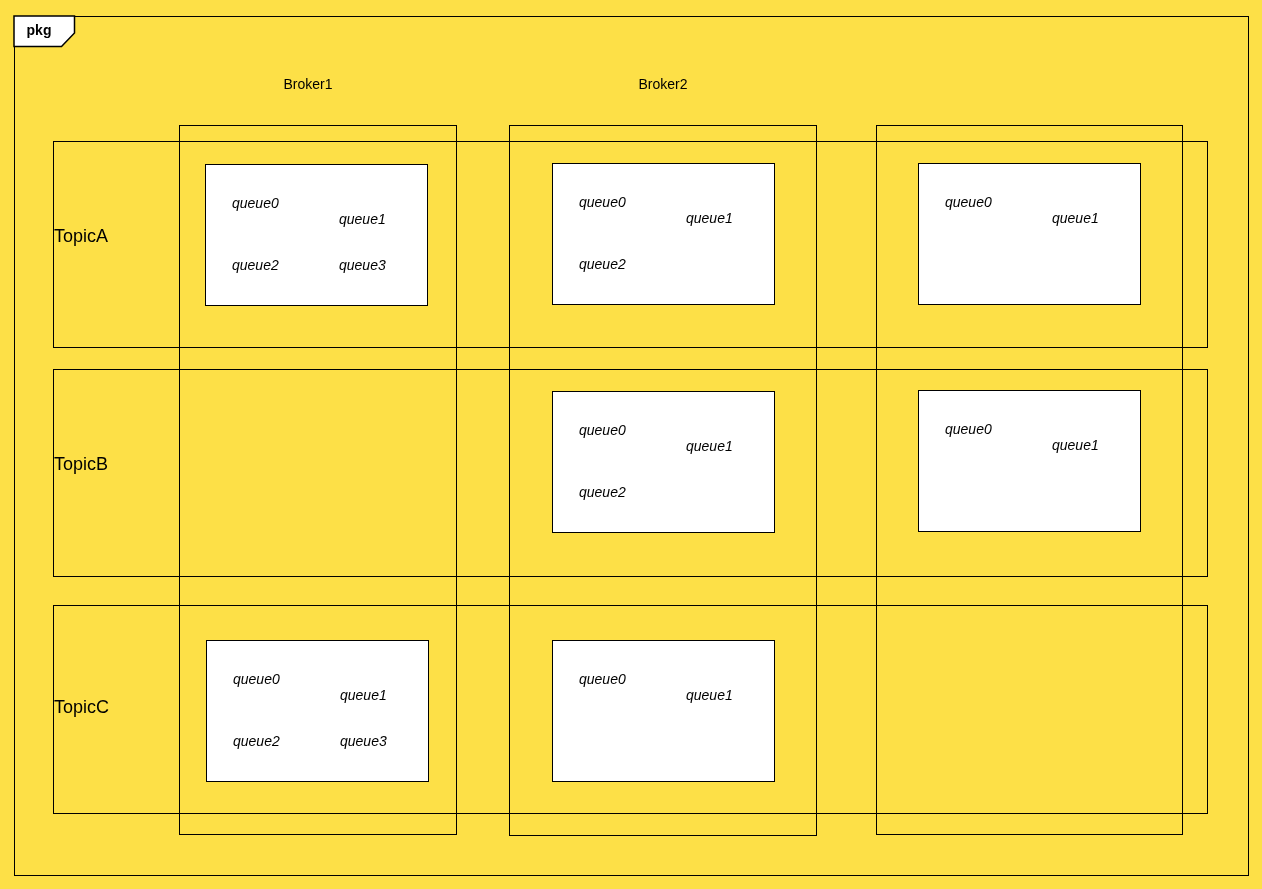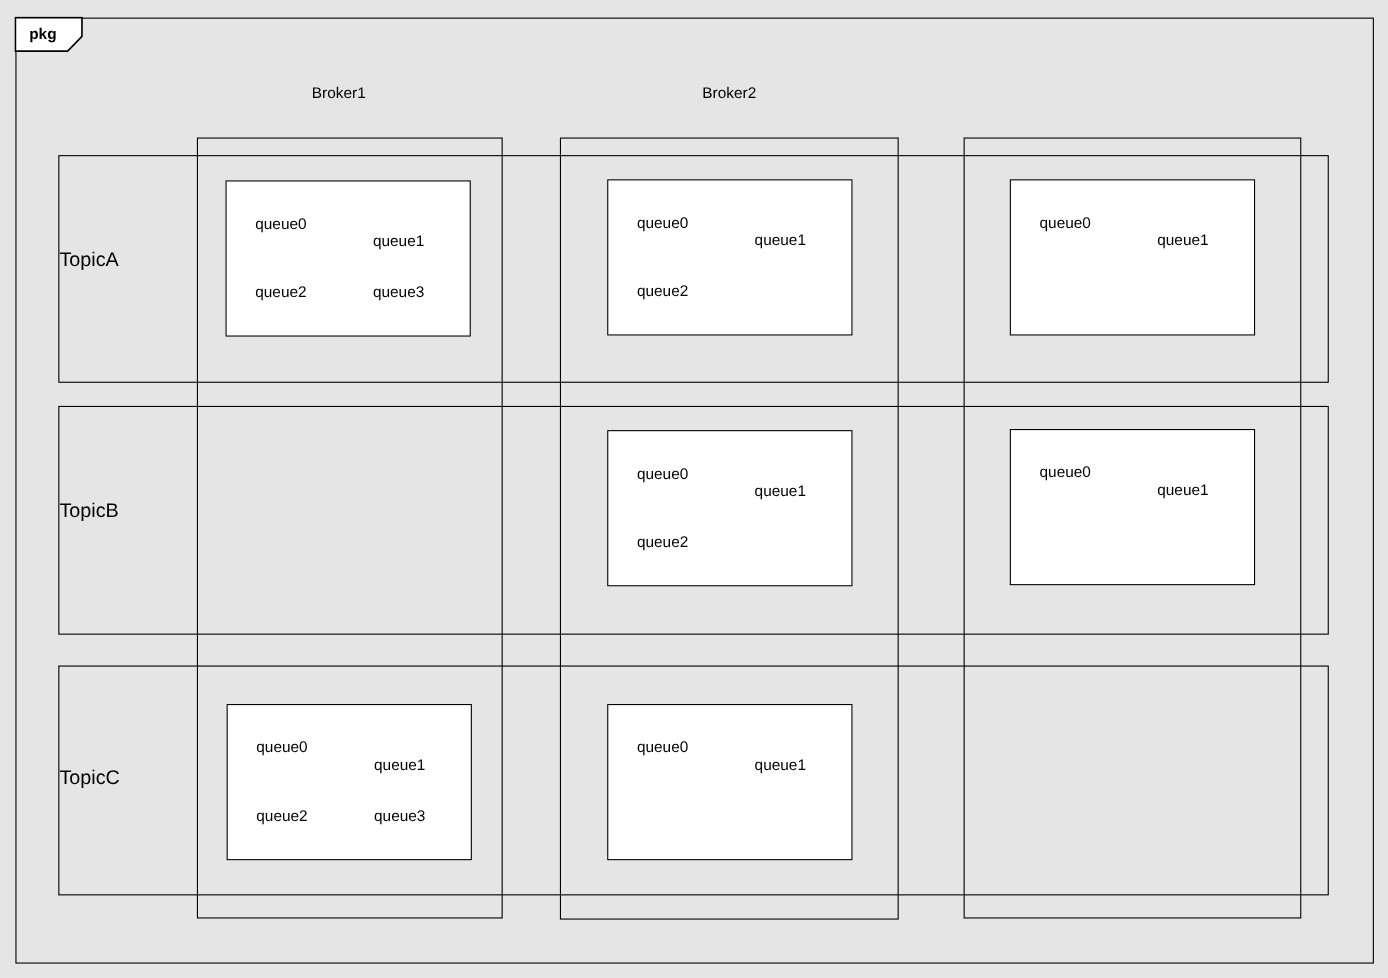--- a/index.html
+++ b/index.html
@@ -1,20 +1,20 @@
 <!DOCTYPE html>
 <html><head>
 <meta charset="utf-8">
 <style>
   html, body { margin: 0; padding: 0; background: #ffffff; }
   .canvas {
     position: relative;
     width: 1262px;
     height: 889px;
-    background: #e5e5e5;
+    background: #fde047;
     font-family: "Liberation Sans", sans-serif;
     color: #000000;
     overflow: hidden;
   }
   .canvas * { box-sizing: border-box; }
 
   
   .frame {
     position: absolute;
     left: 14px; top: 16px;
@@ -79,20 +79,21 @@
     line-height: 16px;
   }
   .tr-c .topic-label { top: 93px; }
 
   
   .queue-box {
     position: absolute;
     width: 223px; height: 142px;
     border: 1px solid #000000;
     background: #ffffff;
+    font-style: italic;
   }
   .qb-a1 { left: 205px; top: 164px; }
   .qb-a2 { left: 552px; top: 163px; }
   .qb-a3 { left: 918px; top: 163px; }
   .qb-b2 { left: 552px; top: 391px; }
   .qb-b3 { left: 918px; top: 390px; }
   .qb-c1 { left: 206px; top: 640px; }
   .qb-c2 { left: 552px; top: 640px; }
 
   .q {

